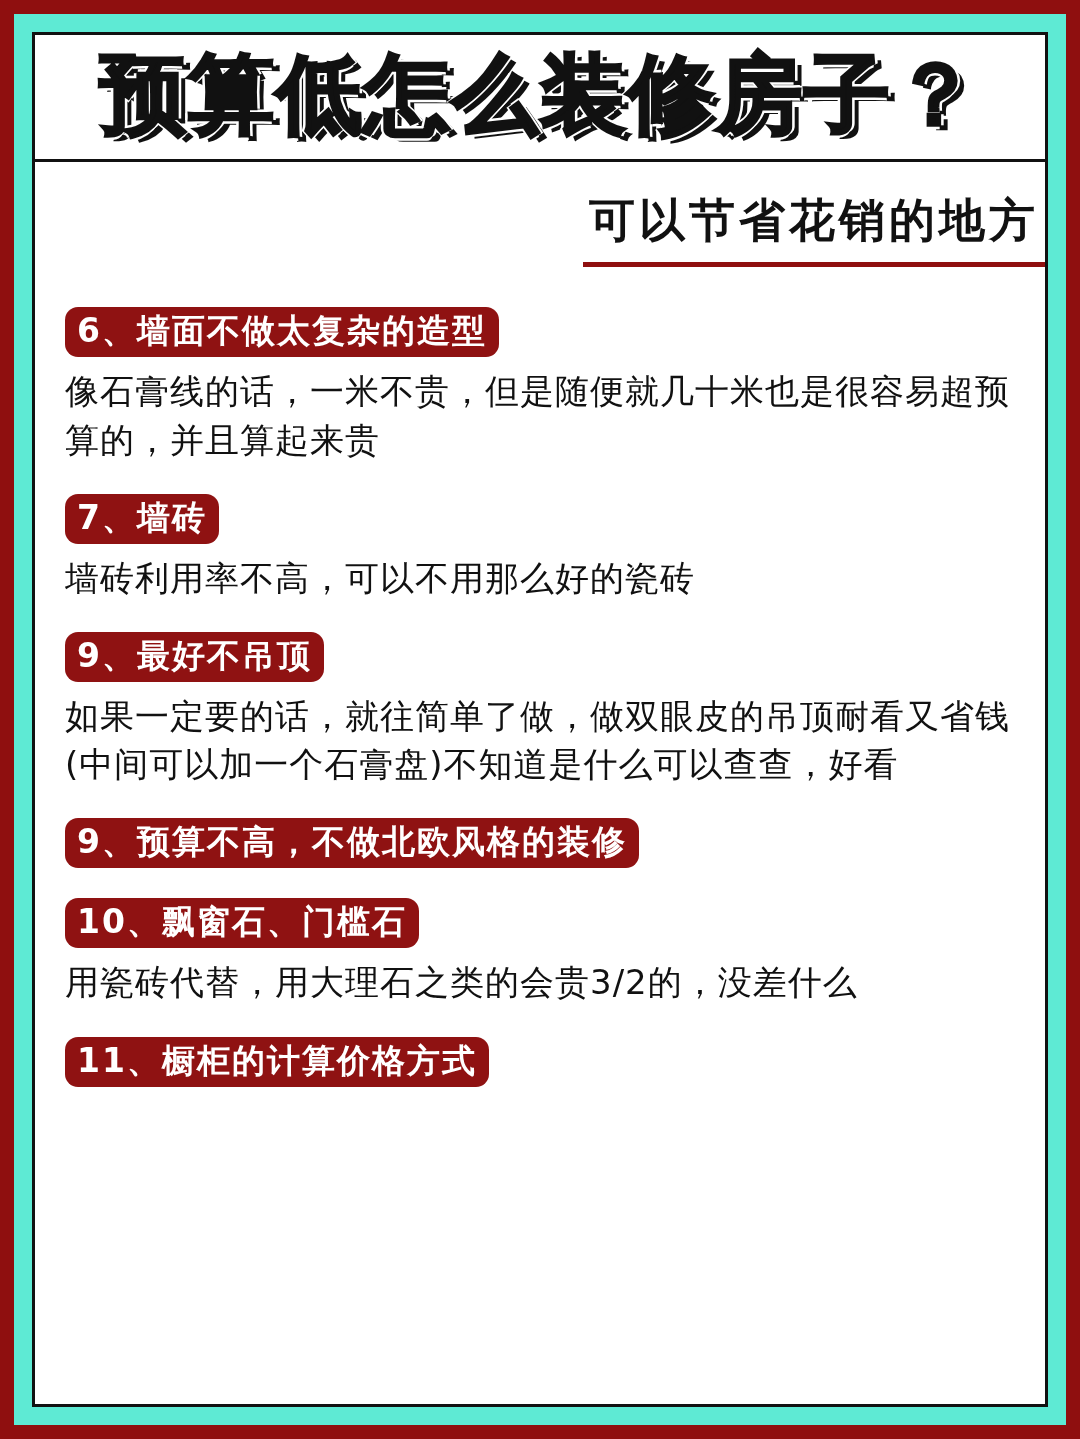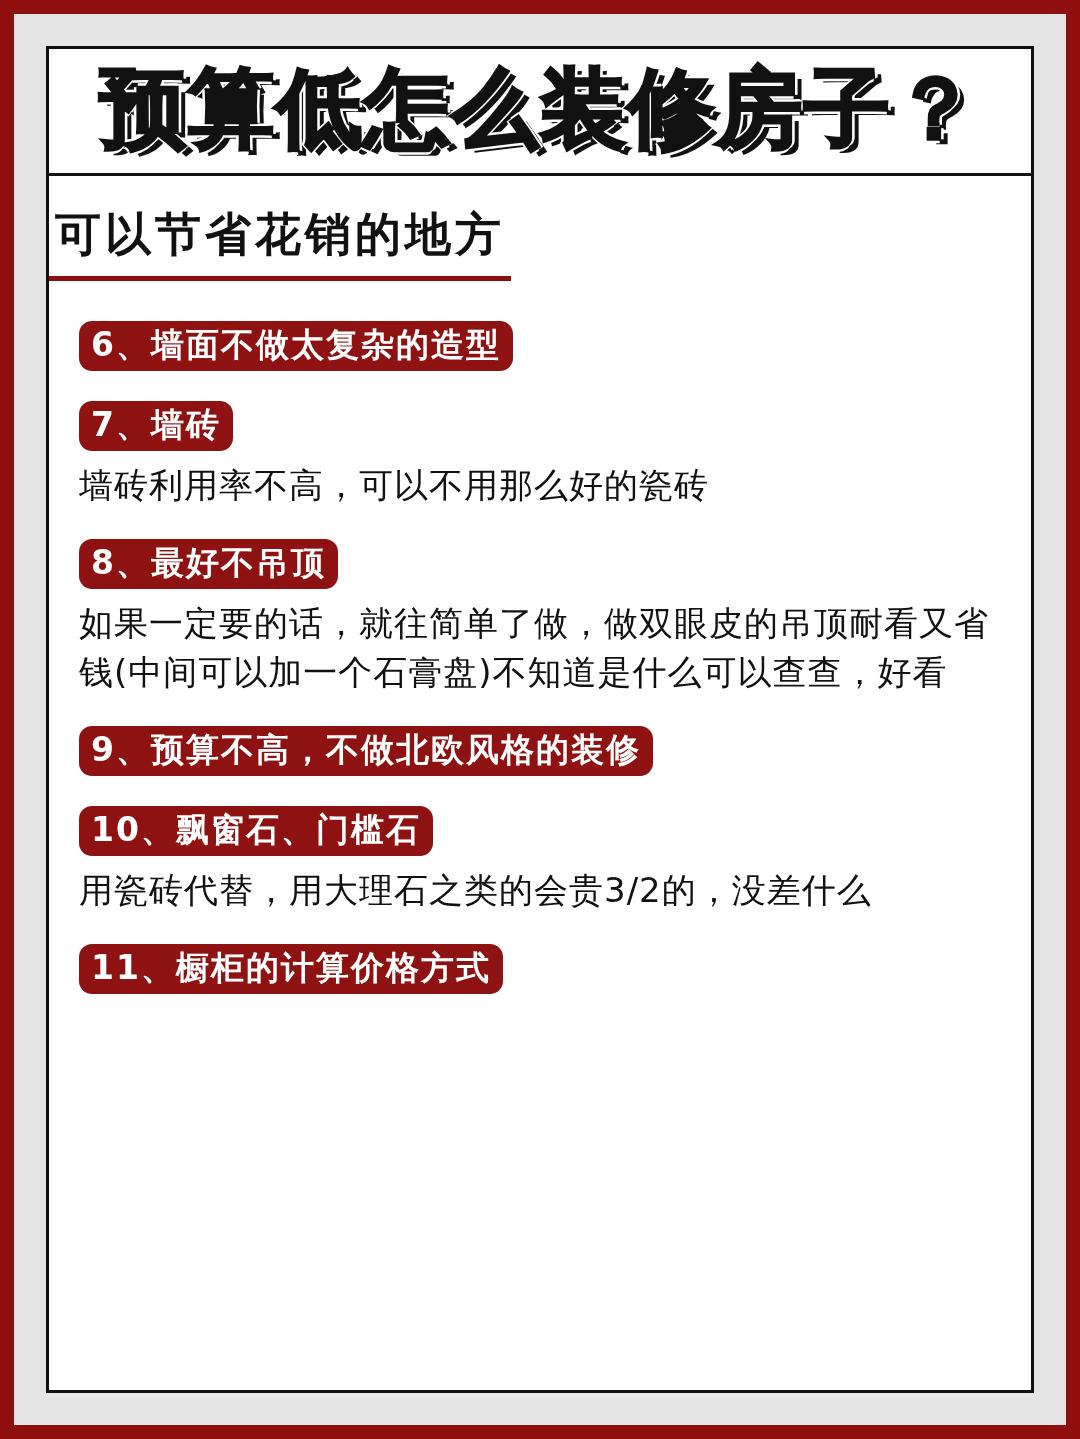--- a/index.html
+++ b/index.html
@@ -11,23 +11,23 @@
     width: 1080px;
     height: 1439px;
     font-family: "DejaVu Sans", "Liberation Sans", sans-serif;
     overflow: hidden;
   }
   .poster {
     position: relative;
     width: 1080px;
     height: 1439px;
     box-sizing: border-box;
-    background: #e5e5e5;
+    background: #5eead4;
     border: 14px solid #8f0f0f;
-    padding: 32px;
+    padding: 18px;
   }
   .inner-frame {
     position: relative;
     width: 100%;
     height: 100%;
     box-sizing: border-box;
     border: 3px solid #111111;
     background: #ffffff;
     padding: 0;
     overflow: hidden;
@@ -52,21 +52,21 @@
     text-shadow:
        4px 0 0 #ffffff,
       -4px 0 0 #ffffff,
        0 4px 0 #ffffff,
        0 -4px 0 #ffffff,
        8px 5px 0 #111111;
     white-space: nowrap;
   }
   
   .subtitle-wrap {
-    text-align: left;
+    text-align: right;
     padding: 28px 0 6px 0;
   }
   .subtitle {
     display: inline-block;
     font-size: 46px;
     font-weight: bold;
     color: #111111;
     letter-spacing: 4px;
     border-bottom: 5px solid #8f0f0f;
     padding: 0 6px 10px 6px;
@@ -112,29 +112,30 @@
     </div>
 
     <div class="subtitle-wrap">
       <div class="subtitle">可以节省花销的地方</div>
     </div>
 
     <div class="content">
 
       <div class="item">
         <div class="item-heading">6、墙面不做太复杂的造型</div>
+        <div class="item-body">像石膏线的话，一米不贵，但是随便就几十米也是很容易超预算的，并且算起来贵</div>
       </div>
 
       <div class="item">
         <div class="item-heading">7、墙砖</div>
         <div class="item-body">墙砖利用率不高，可以不用那么好的瓷砖</div>
       </div>
 
       <div class="item">
-        <div class="item-heading">8、最好不吊顶</div>
+        <div class="item-heading">9、最好不吊顶</div>
         <div class="item-body">如果一定要的话，就往简单了做，做双眼皮的吊顶耐看又省钱(中间可以加一个石膏盘)不知道是什么可以查查，好看</div>
       </div>
 
       <div class="item">
         <div class="item-heading">9、预算不高，不做北欧风格的装修</div>
       </div>
 
       <div class="item">
         <div class="item-heading">10、飘窗石、门槛石</div>
         <div class="item-body">用瓷砖代替，用大理石之类的会贵3/2的，没差什么</div>

